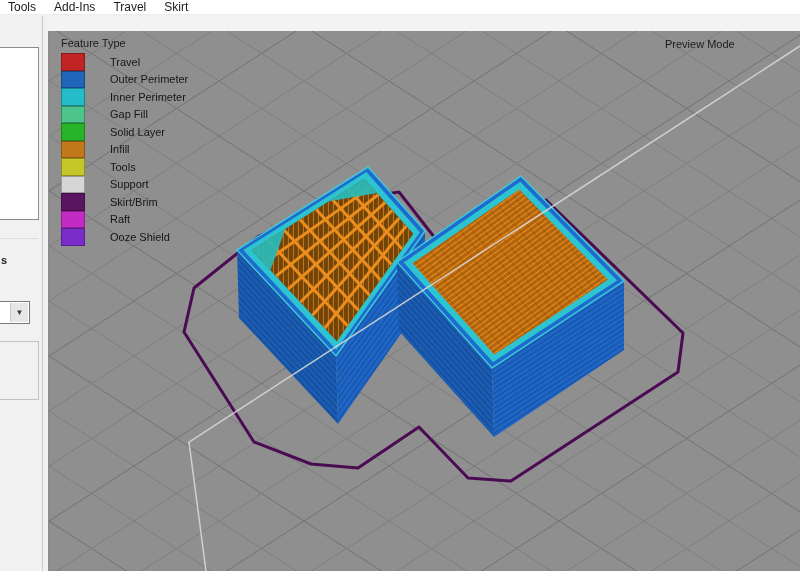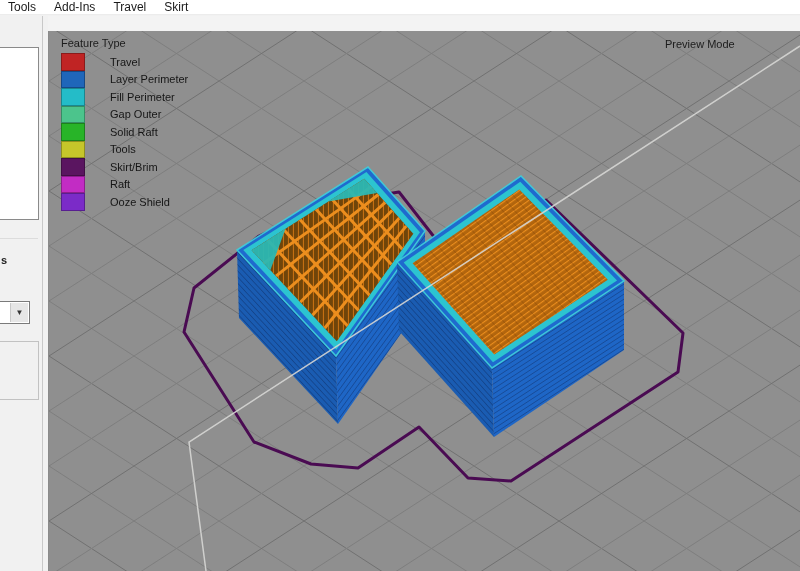--- a/index.html
+++ b/index.html
@@ -192,37 +192,45 @@
     </svg>
   <div class="legend">
     <div class="ltitle">Feature Type</div>
     <div id="legend-rows">
         <div class="lrow">
           <div class="lswatch" style="background: rgb(192, 36, 36);"></div>
           <div class="llabel">Travel</div>
         </div>
         <div class="lrow">
           <div class="lswatch" style="background: rgb(31, 102, 186);"></div>
-          <div class="llabel">Layer Perimeter</div>
+          <div class="llabel">Outer Perimeter</div>
         </div>
         <div class="lrow">
           <div class="lswatch" style="background: rgb(36, 188, 200);"></div>
-          <div class="llabel">Fill Perimeter</div>
+          <div class="llabel">Inner Perimeter</div>
         </div>
         <div class="lrow">
           <div class="lswatch" style="background: rgb(76, 196, 140);"></div>
-          <div class="llabel">Gap Outer</div>
+          <div class="llabel">Gap Fill</div>
         </div>
         <div class="lrow">
           <div class="lswatch" style="background: rgb(40, 180, 40);"></div>
-          <div class="llabel">Solid Raft</div>
+          <div class="llabel">Solid Layer</div>
+        </div>
+        <div class="lrow">
+          <div class="lswatch" style="background: rgb(193, 121, 27);"></div>
+          <div class="llabel">Infill</div>
         </div>
         <div class="lrow">
           <div class="lswatch" style="background: rgb(198, 198, 42);"></div>
           <div class="llabel">Tools</div>
+        </div>
+        <div class="lrow">
+          <div class="lswatch" style="background: rgb(214, 214, 214);"></div>
+          <div class="llabel">Support</div>
         </div>
         <div class="lrow">
           <div class="lswatch" style="background: rgb(90, 21, 96);"></div>
           <div class="llabel">Skirt/Brim</div>
         </div>
         <div class="lrow">
           <div class="lswatch" style="background: rgb(194, 44, 196);"></div>
           <div class="llabel">Raft</div>
         </div>
         <div class="lrow">

